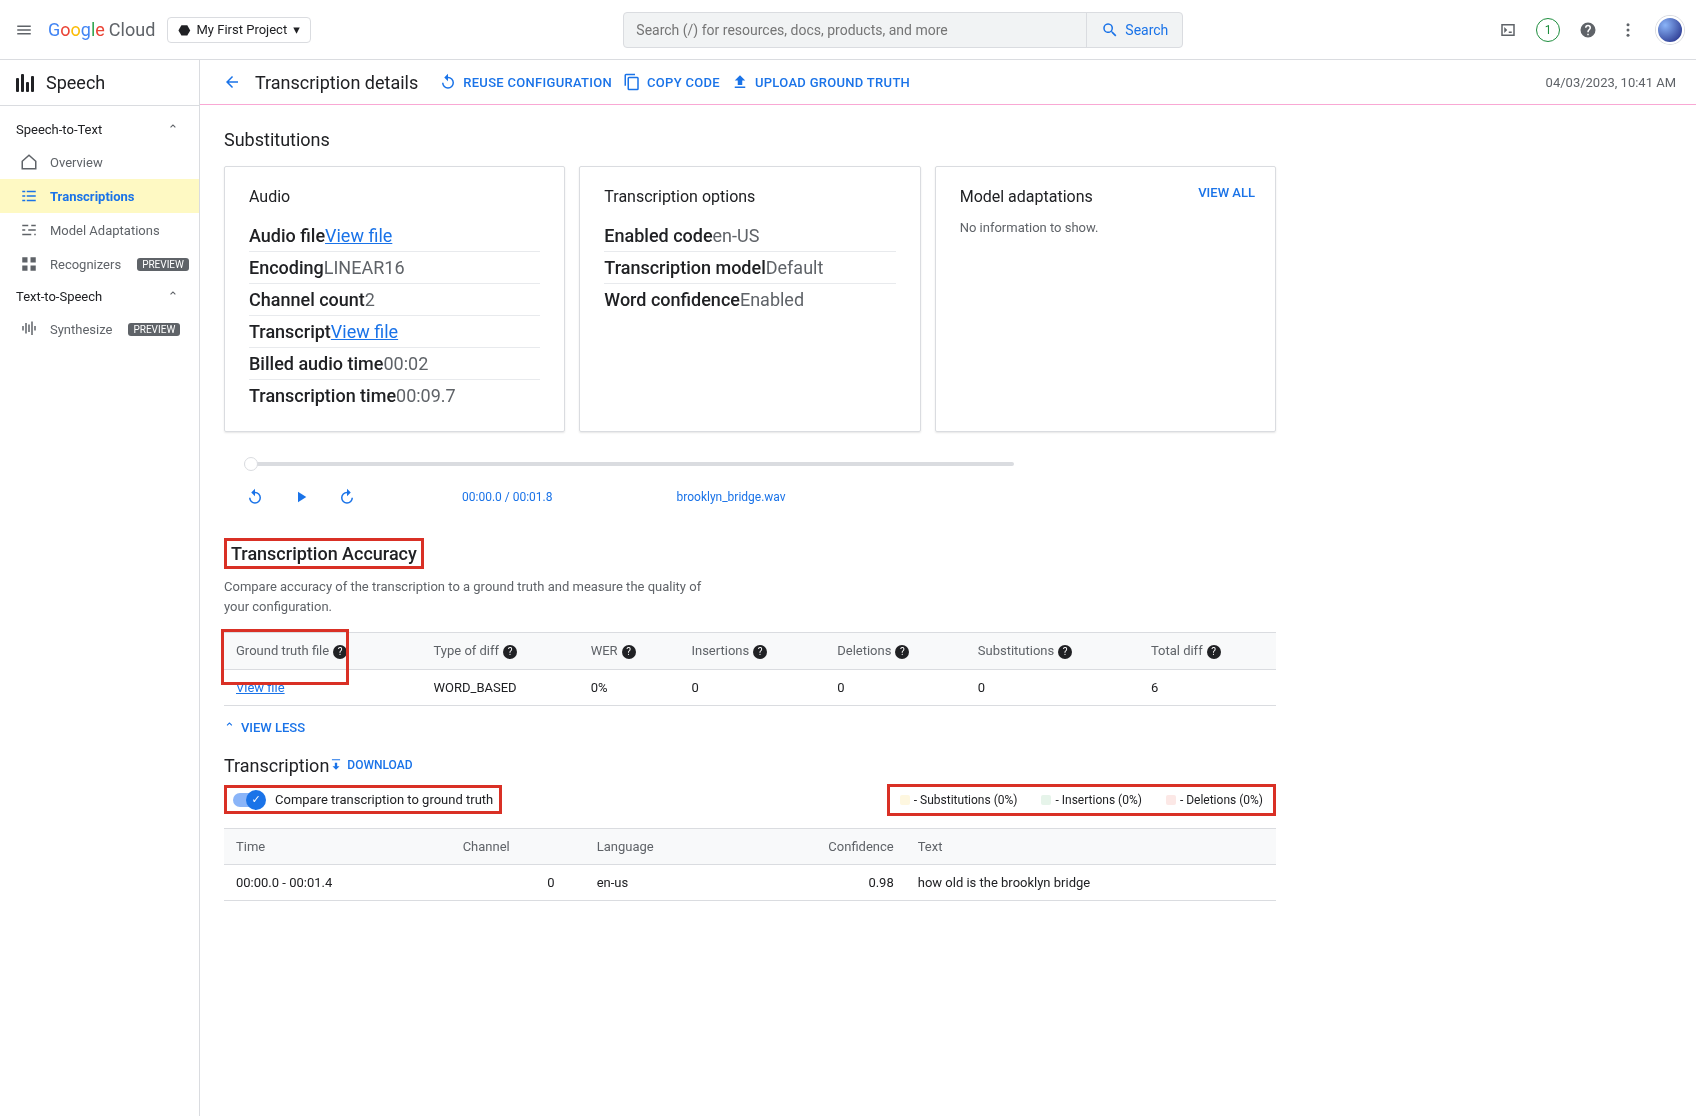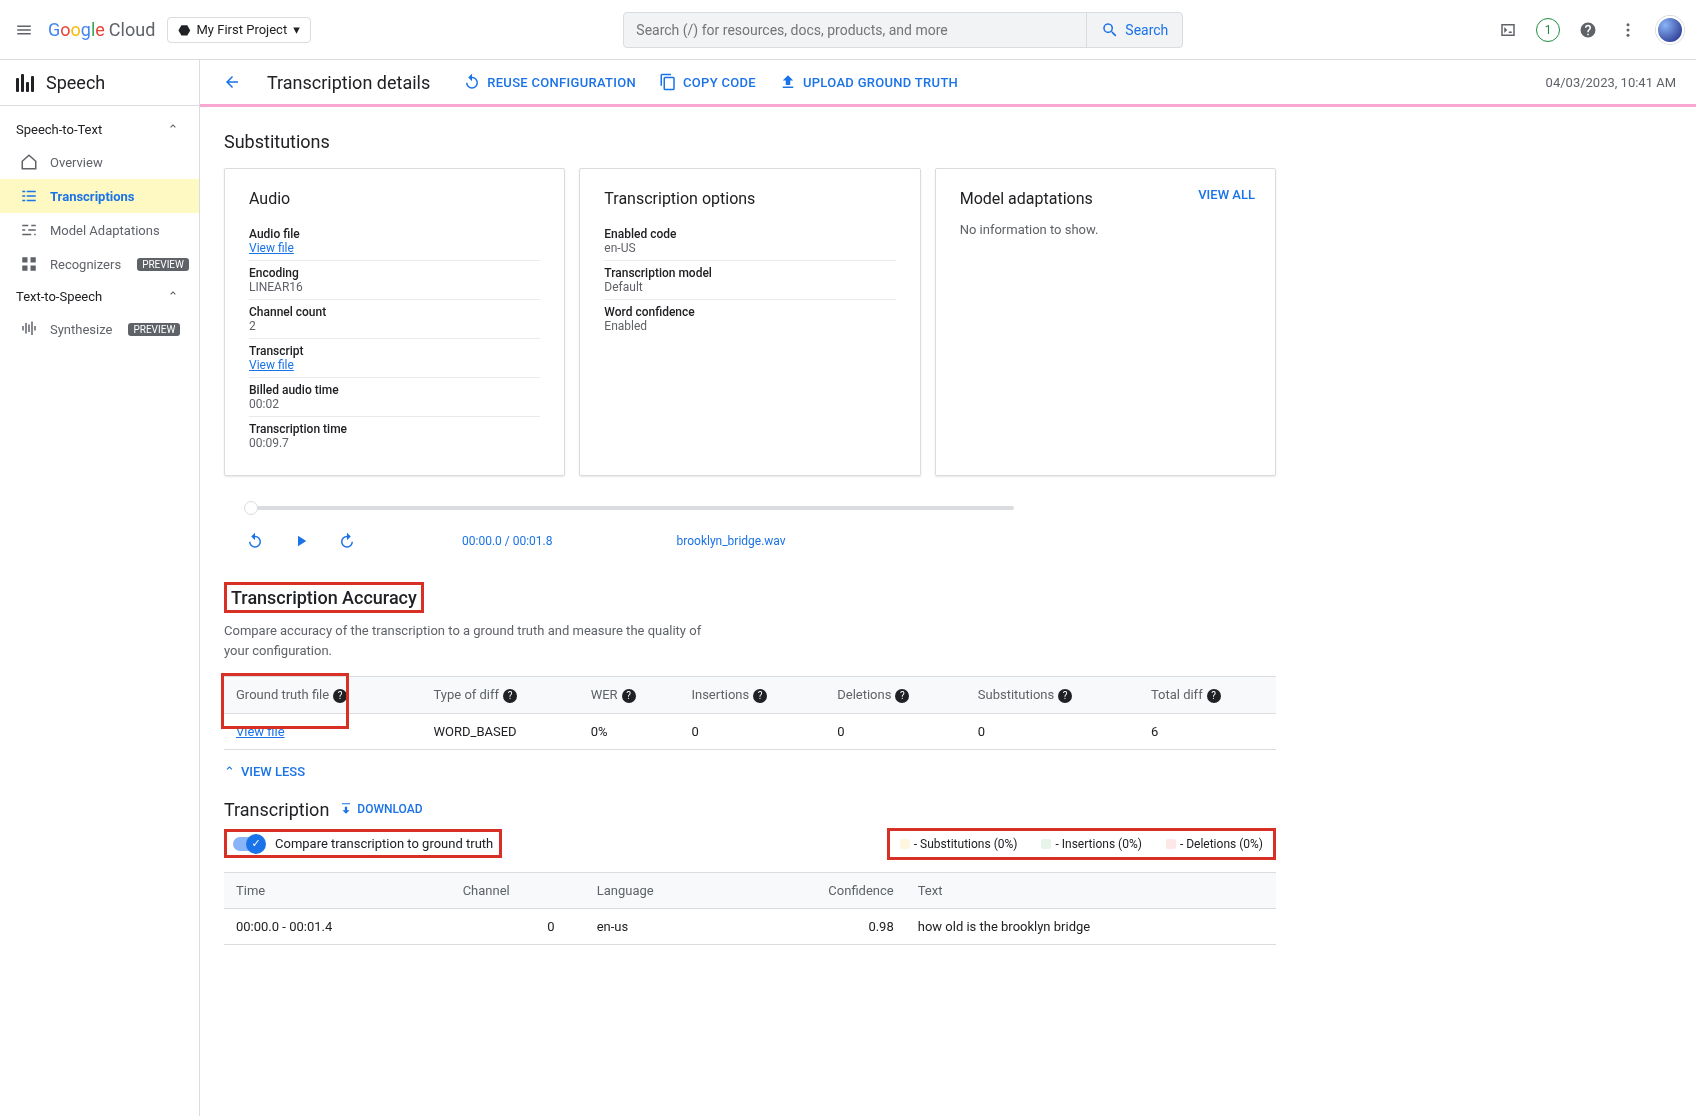--- a/index.html
+++ b/index.html
@@ -26,53 +26,53 @@
 .speech-icon { display: flex; align-items: flex-end; gap: 2px; height: 18px; }
 .speech-icon span { width: 3px; background: #202124; border-radius: 1px; }
 .sb1{height:14px}.sb2{height:18px}.sb3{height:10px}.sb4{height:16px}
 .nav-section { padding: 8px 0; }
 .nav-header { display: flex; align-items: center; justify-content: space-between; padding: 8px 16px; font-size: 13px; color: #202124; cursor: pointer; }
 .nav-item { display: flex; align-items: center; gap: 12px; padding: 8px 16px 8px 20px; font-size: 13px; color: #5f6368; cursor: pointer; }
 .nav-item.active { background: #fef9c3; color: #1a73e8; font-weight: bold; }
 .nav-item .icon { width: 18px; height: 18px; display: flex; align-items: center; justify-content: center; }
 .preview-badge { background: #5f6368; color: #fff; font-size: 10px; padding: 1px 5px; border-radius: 3px; margin-left: 4px; }
 .main { flex: 1; overflow: auto; }
-.toolbar { display: flex; align-items: center; padding: 10px 20px; border-bottom: 3px solid #f9a8d4; gap: 23px; }
+.toolbar { display: flex; align-items: center; padding: 10px 20px; border-bottom: 1px solid #f9a8d4; gap: 11px; }
 .back-btn { color: #1a73e8; cursor: pointer; width: 24px; height: 24px; display: flex; align-items: center; justify-content: center; }
 .page-title { font-size: 18px; color: #202124; margin-right: 10px; }
 .toolbar-btn { display: flex; align-items: center; gap: 6px; color: #1a73e8; font-size: 13px; cursor: pointer; font-weight: 500; letter-spacing: 0.3px; }
 .toolbar-date { margin-left: auto; color: #5f6368; font-size: 13px; }
 .content { padding: 24px; max-width: 1100px; }
 .section-title { font-size: 18px; margin-bottom: 16px; }
 .cards { display: flex; gap: 14px; margin-bottom: 24px; }
 .card { border: 1px solid #dadce0; border-radius: 2px; padding: 20px 24px; flex: 1; min-height: 210px; box-shadow: 0 1px 2px rgba(0,0,0,0.1); position: relative; }
 .card-title { font-size: 16px; margin-bottom: 14px; }
 .card-link-top { position: absolute; top: 18px; right: 20px; color: #1a73e8; font-size: 13px; cursor: pointer; font-weight: 500; }
-.kv-row { display: flex; justify-content: flex-start; padding: 5px 0; border-bottom: 1px solid #e8eaed; font-size: 12px; flex-direction: column; }
+.kv-row { display: flex; justify-content: flex-start; padding: 5px 0; border-bottom: 1px solid #e8eaed; font-size: 18px; }
 .kv-row:last-child { border-bottom: none; }
 .kv-key { color: #202124; font-weight: 500; }
 .kv-val { color: #5f6368; }
 .kv-link { color: #1a73e8; text-decoration: underline; cursor: pointer; }
 .empty-text { color: #5f6368; font-size: 13px; }
 .player { margin: 30px 0 10px 20px; }
 .slider { position: relative; width: 770px; height: 4px; background: #dadce0; border-radius: 2px; margin-bottom: 20px; }
 .slider-thumb { position: absolute; left: 0; top: -5px; width: 14px; height: 14px; border-radius: 50%; background: #fff; border: 1px solid #dadce0; cursor: pointer; }
 .player-controls { display: flex; align-items: center; gap: 24px; color: #1a73e8; }
 .pc-btn { cursor: pointer; width: 22px; height: 22px; display: flex; align-items: center; justify-content: center; }
 .pc-time { font-size: 12px; margin-left: 80px; }
 .pc-file { font-size: 12px; margin-left: 100px; }
 .highlight-box { border: 3px solid #d93025; display: inline-block; padding: 2px 4px; }
 .accuracy-desc { color: #5f6368; font-size: 13px; margin: 8px 0 16px 0; max-width: 500px; line-height: 1.5; }
 .table { width: 100%; border-collapse: collapse; font-size: 13px; }
 .table th { text-align: left; padding: 10px 12px; color: #5f6368; font-weight: 400; background: #f8f9fa; border-bottom: 1px solid #dadce0; border-top: 1px solid #dadce0; }
 .table td { padding: 10px 12px; color: #202124; border-bottom: 1px solid #dadce0; }
 .help-icon { display: inline-flex; width: 14px; height: 14px; background: #202124; color: #fff; border-radius: 50%; font-size: 10px; align-items: center; justify-content: center; margin-left: 4px; vertical-align: middle; }
 .gt-highlight { position: absolute; border: 3px solid #d93025; pointer-events: none; }
 .viewless { color: #1a73e8; font-size: 13px; cursor: pointer; display: flex; align-items: center; gap: 6px; margin: 14px 0; font-weight: 500; }
-.transcription-hdr { display: flex; align-items: center; gap: 10px; margin: 20px 0 8px 0; }
+.transcription-hdr { display: flex; align-items: center; margin: 20px 0 8px 0; }
 .trans-title { font-size: 18px; }
 .download-btn { color: #1a73e8; font-size: 12px; cursor: pointer; display: flex; align-items: center; gap: 4px; font-weight: 500; }
 .compare-row { display: flex; align-items: center; justify-content: space-between; margin-bottom: 12px; }
 .compare-highlight { border: 3px solid #d93025; padding: 4px 6px; display: flex; align-items: center; gap: 10px; }
 .toggle { width: 32px; height: 14px; background: #8ab4f8; border-radius: 7px; position: relative; cursor: pointer; }
 .toggle-knob { position: absolute; right: -1px; top: -3px; width: 20px; height: 20px; background: #1a73e8; border-radius: 50%; display: flex; align-items: center; justify-content: center; color: #fff; font-size: 11px; }
 .legend { display: flex; gap: 24px; font-size: 12px; border: 3px solid #d93025; padding: 6px 10px; }
 .legend-item { display: flex; align-items: center; gap: 4px; }
 .legend-dot { width: 10px; height: 10px; border-radius: 2px; }
 .ld-sub{background:#fef7e0}.ld-ins{background:#e6f4ea}.ld-del{background:#fce8e6}

